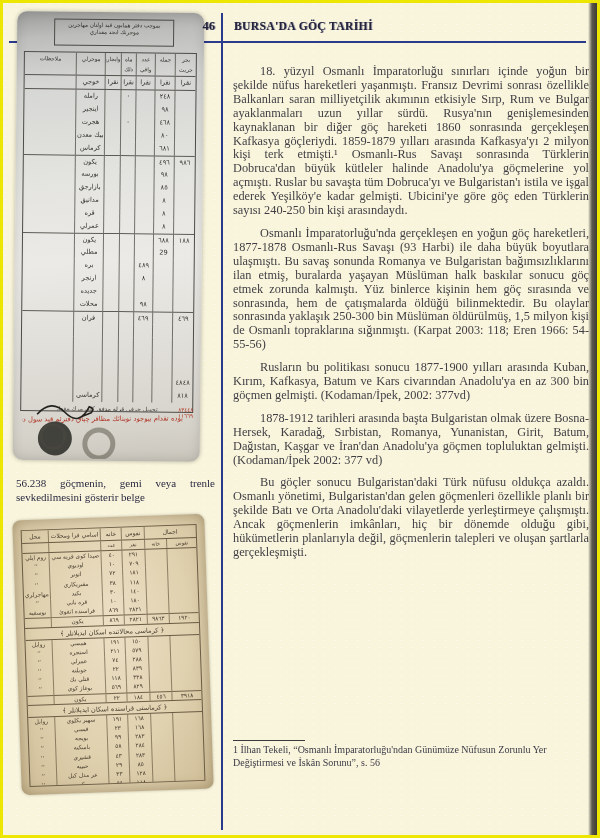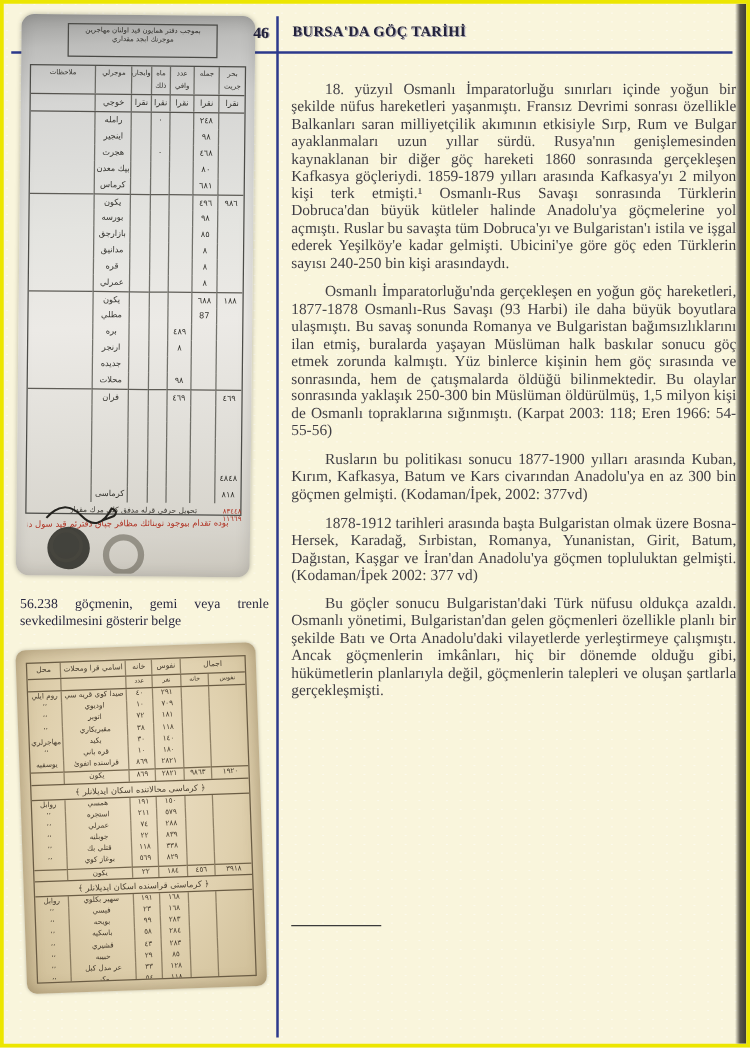--- a/index.html
+++ b/index.html
@@ -223,21 +223,21 @@
         <span style="width: 11%;"></span>
         <span style="width: 12%;">٦٨٨</span>
         <span style="width: 12%;">١٨٨</span>
       </div>
       <div class="trow">
         <span style="width: 30%;"></span>
         <span style="width: 17%;">مطلي باشا</span>
         <span style="width: 9%;"></span>
         <span style="width: 9%;"></span>
         <span style="width: 11%;"></span>
-        <span style="width: 12%;">87</span>
+        <span style="width: 12%;">29</span>
         <span style="width: 12%;"></span>
       </div>
       <div class="trow">
         <span style="width: 30%;"></span>
         <span style="width: 17%;">بره</span>
         <span style="width: 9%;"></span>
         <span style="width: 9%;"></span>
         <span style="width: 11%;">٤٨٩</span>
         <span style="width: 12%;"></span>
         <span style="width: 12%;"></span>
@@ -568,13 +568,14 @@
 <div class="maincol">
   <p>18. yüzyıl Osmanlı İmparatorluğu sınırları içinde yoğun bir şekilde nüfus hareketleri yaşanmıştı. Fransız Devrimi sonrası özellikle Balkanları saran milliyetçilik akımının etkisiyle Sırp, Rum ve Bulgar ayaklanmaları uzun yıllar sürdü. Rusya'nın genişlemesinden kaynaklanan bir diğer göç hareketi 1860 sonrasında gerçekleşen Kafkasya göçleriydi. 1859-1879 yılları arasında Kafkasya'yı 2 milyon kişi terk etmişti.¹ Osmanlı-Rus Savaşı sonrasında Türklerin Dobruca'dan büyük kütleler halinde Anadolu'ya göçmelerine yol açmıştı. Ruslar bu savaşta tüm Dobruca'yı ve Bulgaristan'ı istila ve işgal ederek Yeşilköy'e kadar gelmişti. Ubicini'ye göre göç eden Türklerin sayısı 240-250 bin kişi arasındaydı.</p>
   <p>Osmanlı İmparatorluğu'nda gerçekleşen en yoğun göç hareketleri, 1877-1878 Osmanlı-Rus Savaşı (93 Harbi) ile daha büyük boyutlara ulaşmıştı. Bu savaş sonunda Romanya ve Bulgaristan bağımsızlıklarını ilan etmiş, buralarda yaşayan Müslüman halk baskılar sonucu göç etmek zorunda kalmıştı. Yüz binlerce kişinin hem göç sırasında ve sonrasında, hem de çatışmalarda öldüğü bilinmektedir. Bu olaylar sonrasında yaklaşık 250-300 bin Müslüman öldürülmüş, 1,5 milyon kişi de Osmanlı topraklarına sığınmıştı. (Karpat 2003: 118; Eren 1966: 54-55-56)</p>
   <p>Rusların bu politikası sonucu 1877-1900 yılları arasında Kuban, Kırım, Kafkasya, Batum ve Kars civarından Anadolu'ya en az 300 bin göçmen gelmişti. (Kodaman/İpek, 2002: 377vd)</p>
   <p>1878-1912 tarihleri arasında başta Bulgaristan olmak üzere Bosna-Hersek, Karadağ, Sırbistan, Romanya, Yunanistan, Girit, Batum, Dağıstan, Kaşgar ve İran'dan Anadolu'ya göçmen topluluktan gelmişti. (Kodaman/İpek 2002: 377 vd)</p>
   <p>Bu göçler sonucu Bulgaristan'daki Türk nüfusu oldukça azaldı. Osmanlı yönetimi, Bulgaristan'dan gelen göçmenleri özellikle planlı bir şekilde Batı ve Orta Anadolu'daki vilayetlerde yerleştirmeye çalışmıştı. Ancak göçmenlerin imkânları, hiç bir dönemde olduğu gibi, hükümetlerin planlarıyla değil, göçmenlerin talepleri ve oluşan şartlarla gerçekleşmişti.</p>
 </div>
 
 <div class="footnote">
   <div class="fnsep"></div>
+  <div class="fntext">1 İlhan Tekeli, “Osmanlı İmparatorluğu'ndan Günümüze Nüfusun Zorunlu Yer Değiştirmesi ve İskân Sorunu”, s. 56</div>
 </div>
 
 </body></html>

